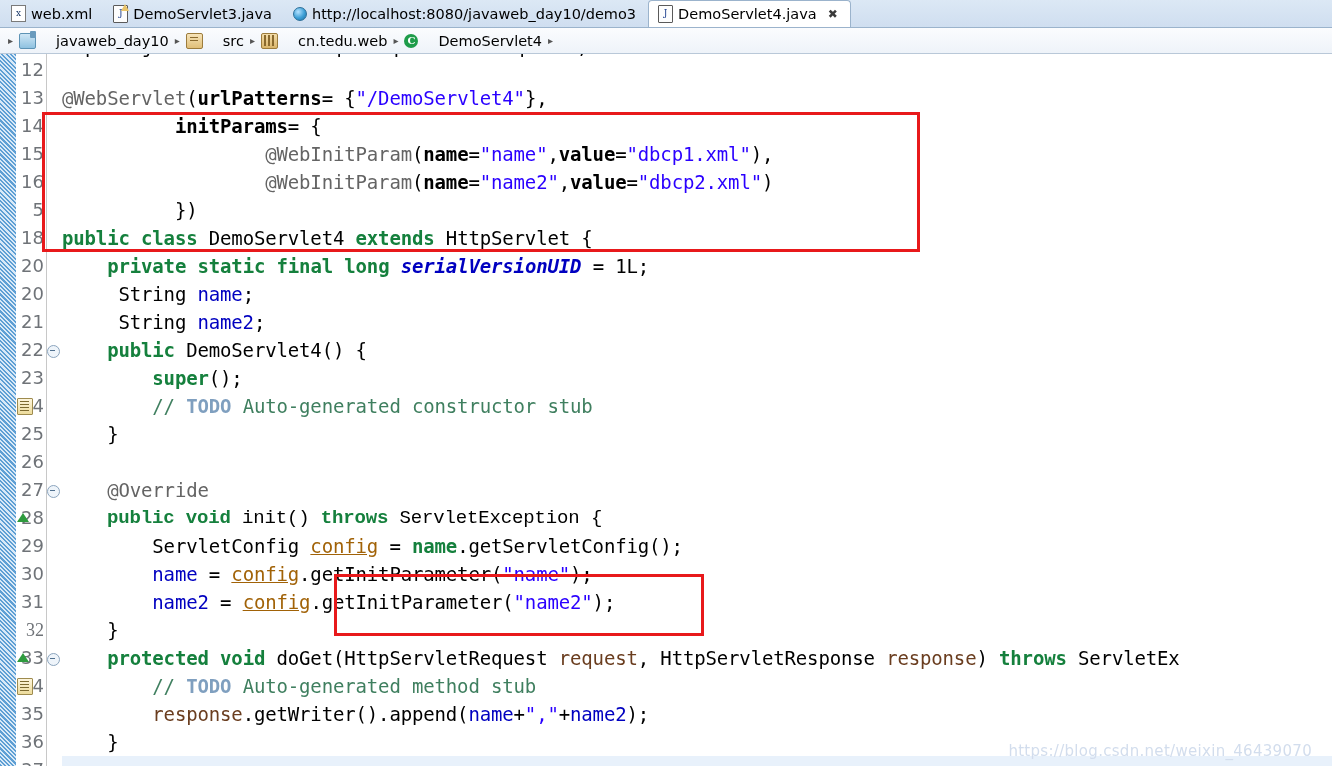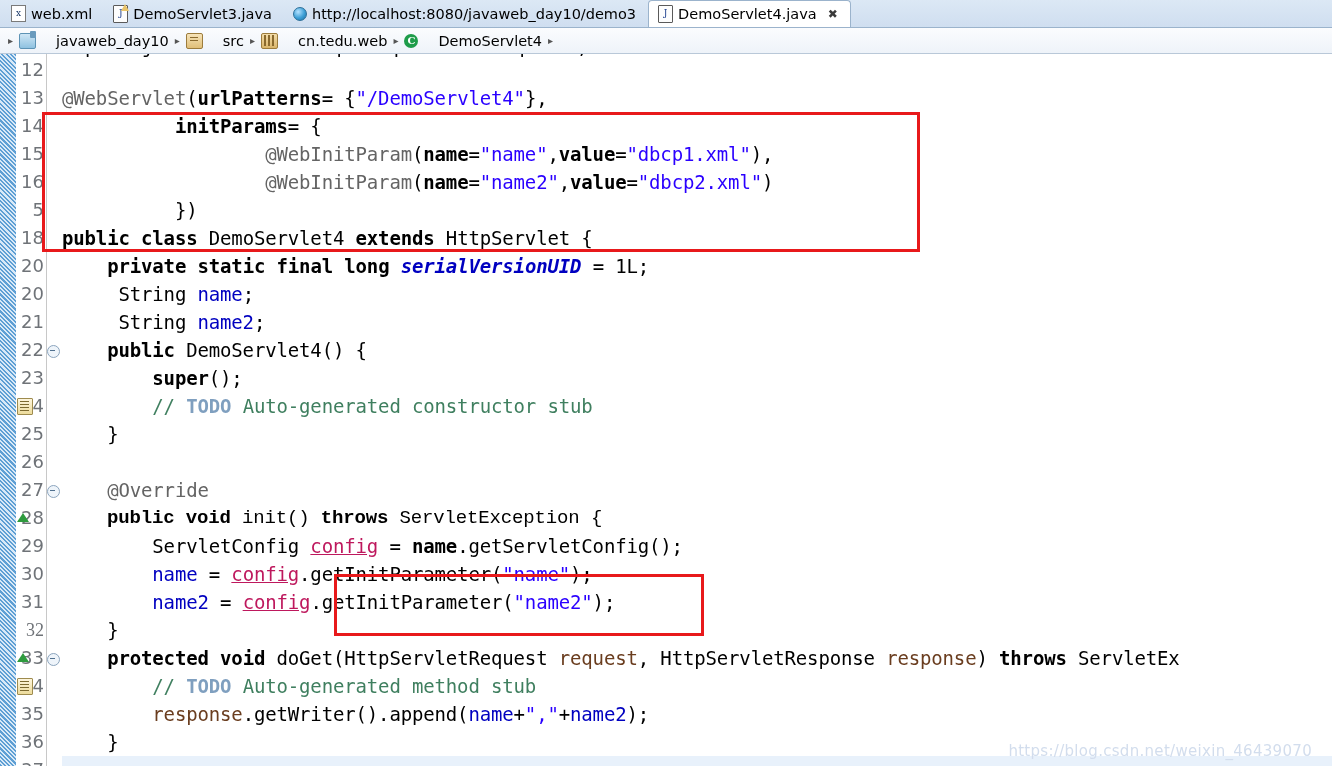--- a/index.html
+++ b/index.html
@@ -309,28 +309,28 @@
     top: 0;
     font-family: "DejaVu Sans Mono", monospace;
     font-size: 19px;
     line-height: 28px;
     white-space: pre;
     color: #000000;
     letter-spacing: -0.15px;
   }
 
   
-  .kw   { color: #000000; font-weight: bold; }
+  .kw   { color: #15803d; font-weight: bold; }
   .str  { color: #2a00ff; }
   .cmt  { color: #3f7f5f; }
   .todo { color: #7f9fbf; font-weight: bold; }
   .ann  { color: #646464; }
   .fld  { color: #0000c0; }
   .fldi { color: #0000c0; font-style: italic; font-weight: bold; }
-  .loc  { color: #be185d; text-decoration: underline; text-align: right; }
+  .loc  { color: #a16207; text-decoration: underline; text-align: right; }
   .par  { color: #6a3d1f; }
   .pln  { color: #000000; }
   .bld  { color: #000000; font-weight: bold; }
 
   
   .redbox {
     position: absolute;
     border: 3px solid #e8191b;
     box-sizing: border-box;
     z-index: 5;

